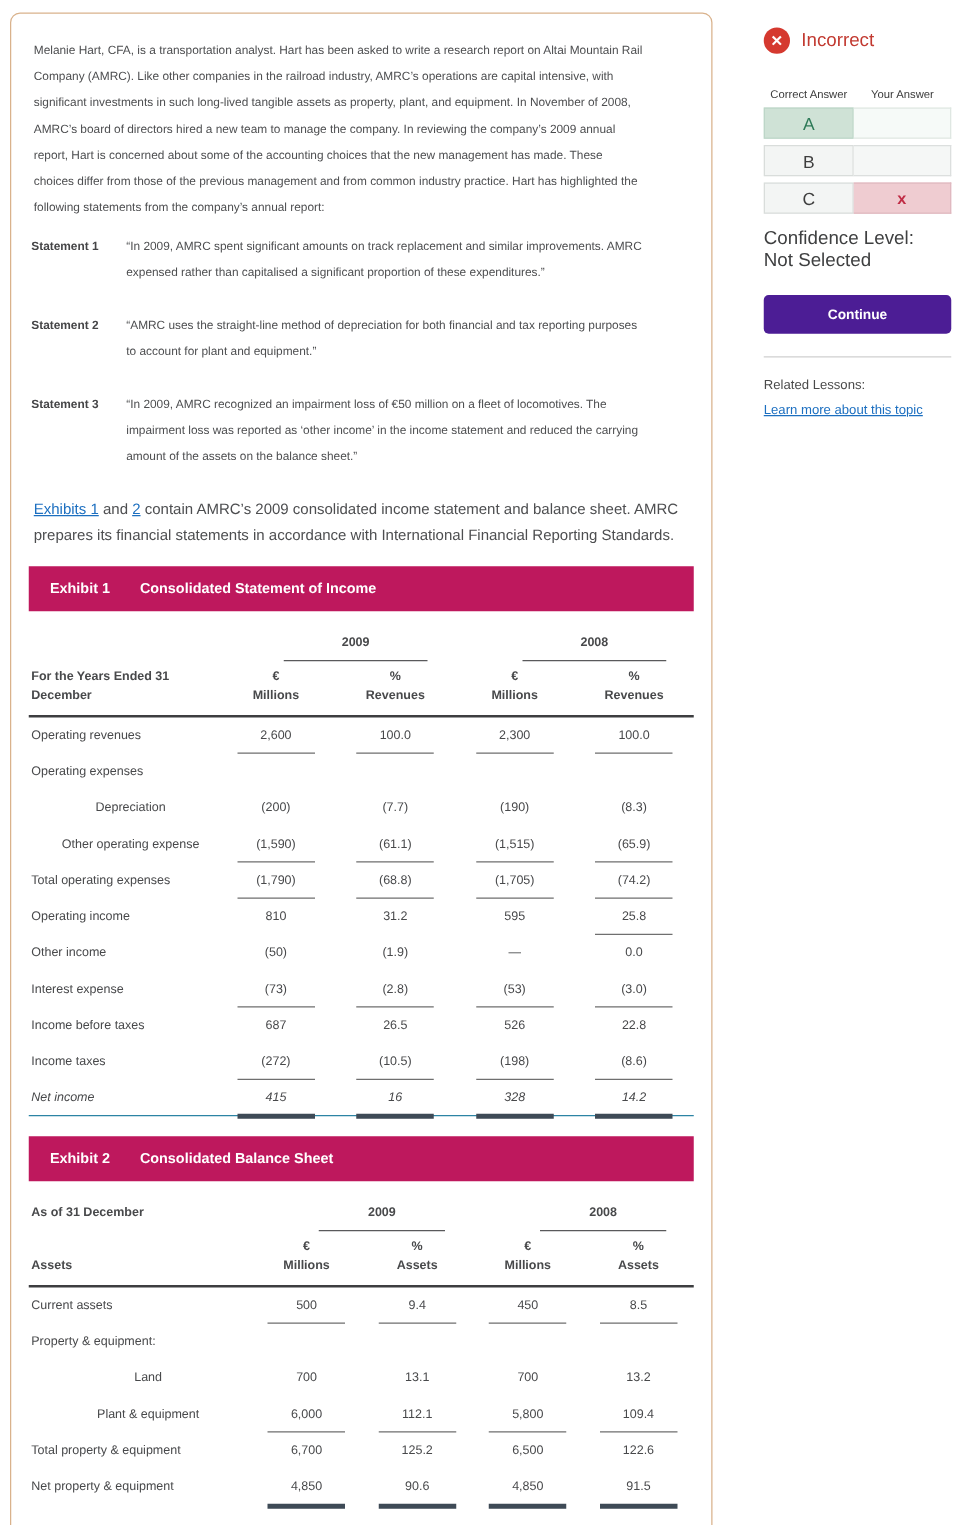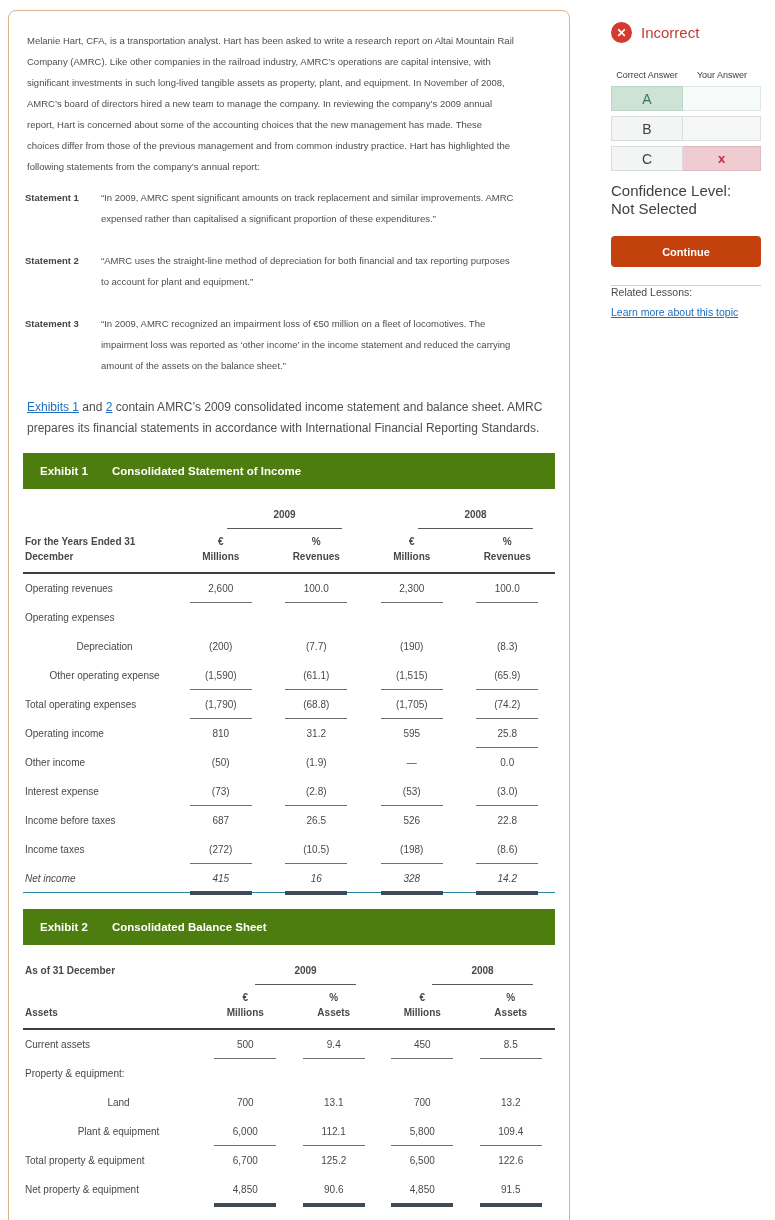--- a/index.html
+++ b/index.html
@@ -13,21 +13,21 @@
   .pre { white-space:pre-line; }
   .intro { margin:8px 4px 0; font-size:9.5px; line-height:21px; color:#4d4e50; }
   .statements { margin:10px 0 0 2px; }
   .statement { display:flex; margin-bottom:21px; font-size:9.5px; line-height:21px; color:#4d4e50; }
   .st-label { flex:0 0 76px; font-weight:bold; color:#454547; }
   .st-text { flex:1; padding-right:4px; }
   .exnote { margin:14px 4px 0; font-size:12px; line-height:21px; color:#4d4e50; }
   .exnote a, .related-link { color:#1c6fc0; text-decoration:underline; cursor:pointer; }
 
   .exbar { margin-top:14px; height:36px; display:flex; align-items:center;
-           background:#4d7c0f; color:#ffffff; font-weight:bold; font-size:11.5px; padding:0 17px; }
+           background:#be185d; color:#ffffff; font-weight:bold; font-size:11.5px; padding:0 17px; }
   .exbar .tag { margin-right:24px; }
 
   .ftable { margin-top:10px; font-size:10px; color:#48494b; }
   .ex1 { --lcol:150px; }
   .ex2 { --lcol:178px; }
   .grouprow { display:grid; grid-template-columns:var(--lcol) 1fr 1fr; height:30px; align-items:center;gap:32px; }
   .glabel { font-weight:bold; padding-left:2px; }
   .gspan { position:relative; height:100%; display:flex; align-items:center; justify-content:center; font-weight:bold; }
   .gspan::after { content:""; position:absolute; bottom:0; left:22px; right:22px; border-bottom:1.5px solid #59595b; }
   .headrow { display:grid; grid-template-columns:var(--lcol) repeat(4,1fr);
@@ -56,25 +56,25 @@
   .ans-head { display:grid; grid-template-columns:48% 52%; margin:27px 0 6px; font-size:9px; color:#3b3b3b; }
   .ans-head span { text-align:center; }
   .ans-row { display:grid; grid-template-columns:48% 52%; margin-bottom:5px; height:25px; }
   .acell { display:flex; align-items:center; justify-content:center; font-size:14px; }
   .cell-correct { background:#cfe2d6; border:1px solid #bdd6c8; color:#2e7a58; }
   .cell-correct-empty { background:#f6faf8; border:1px solid #dfe7e2; border-left:none; }
   .cell-gray { background:#f3f5f4; border:1px solid #d9dddb; color:#3e3e3e; }
   .cell-gray-empty { background:#f5f7f6; border:1px solid #dcdfde; border-left:none; }
   .cell-wrong { background:#efccd1; border:1px solid #e0b9c0; border-left:none; color:#c02c45; font-size:13px; font-weight:bold; }
   .conf { margin-top:11px; font-size:15px; line-height:18px; color:#3f4041; }
-  .continue { margin-top:18px; width:100%; height:31px; background:#c2410c; color:#ffffff;
+  .continue { margin-top:18px; width:100%; height:31px; background:#4c1d95; color:#ffffff;
               border:none; border-radius:4px; font-family:"Liberation Sans", sans-serif;
               font-size:11px; font-weight:bold; cursor:pointer; }
   .divider { margin-top:18px; border-top:1px solid #cfcfcf; }
-  .related-label { margin-top:0; font-size:10.5px; color:#4a4a4a; }
+  .related-label { margin-top:16px; font-size:10.5px; color:#4a4a4a; }
   .related-link { display:inline-block; margin-top:8px; font-size:10.5px; }
 </style>
 </head>
 <body>
 
 <div class="page">
 
   <div class="panel">
 
     <p class="intro pre">Melanie Hart, CFA, is a transportation analyst. Hart has been asked to write a research report on Altai Mountain Rail

